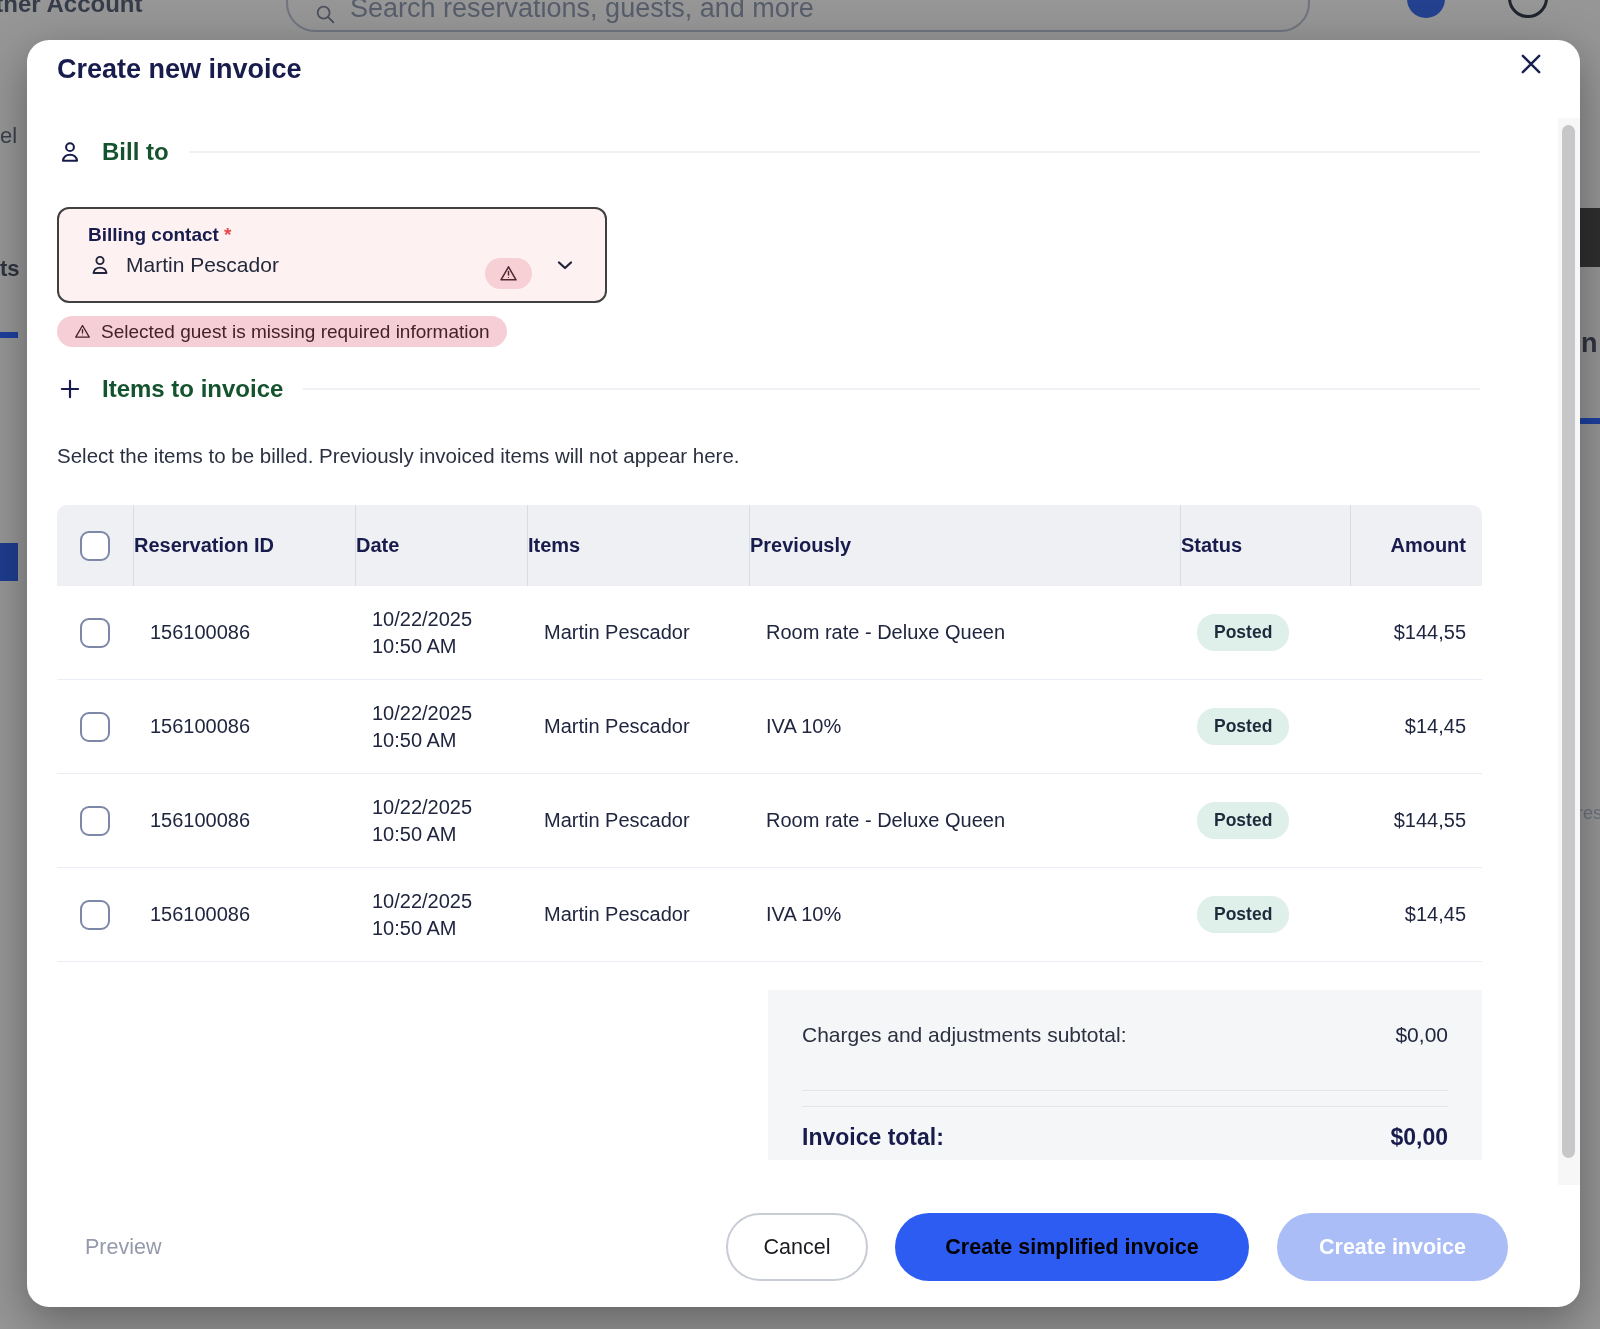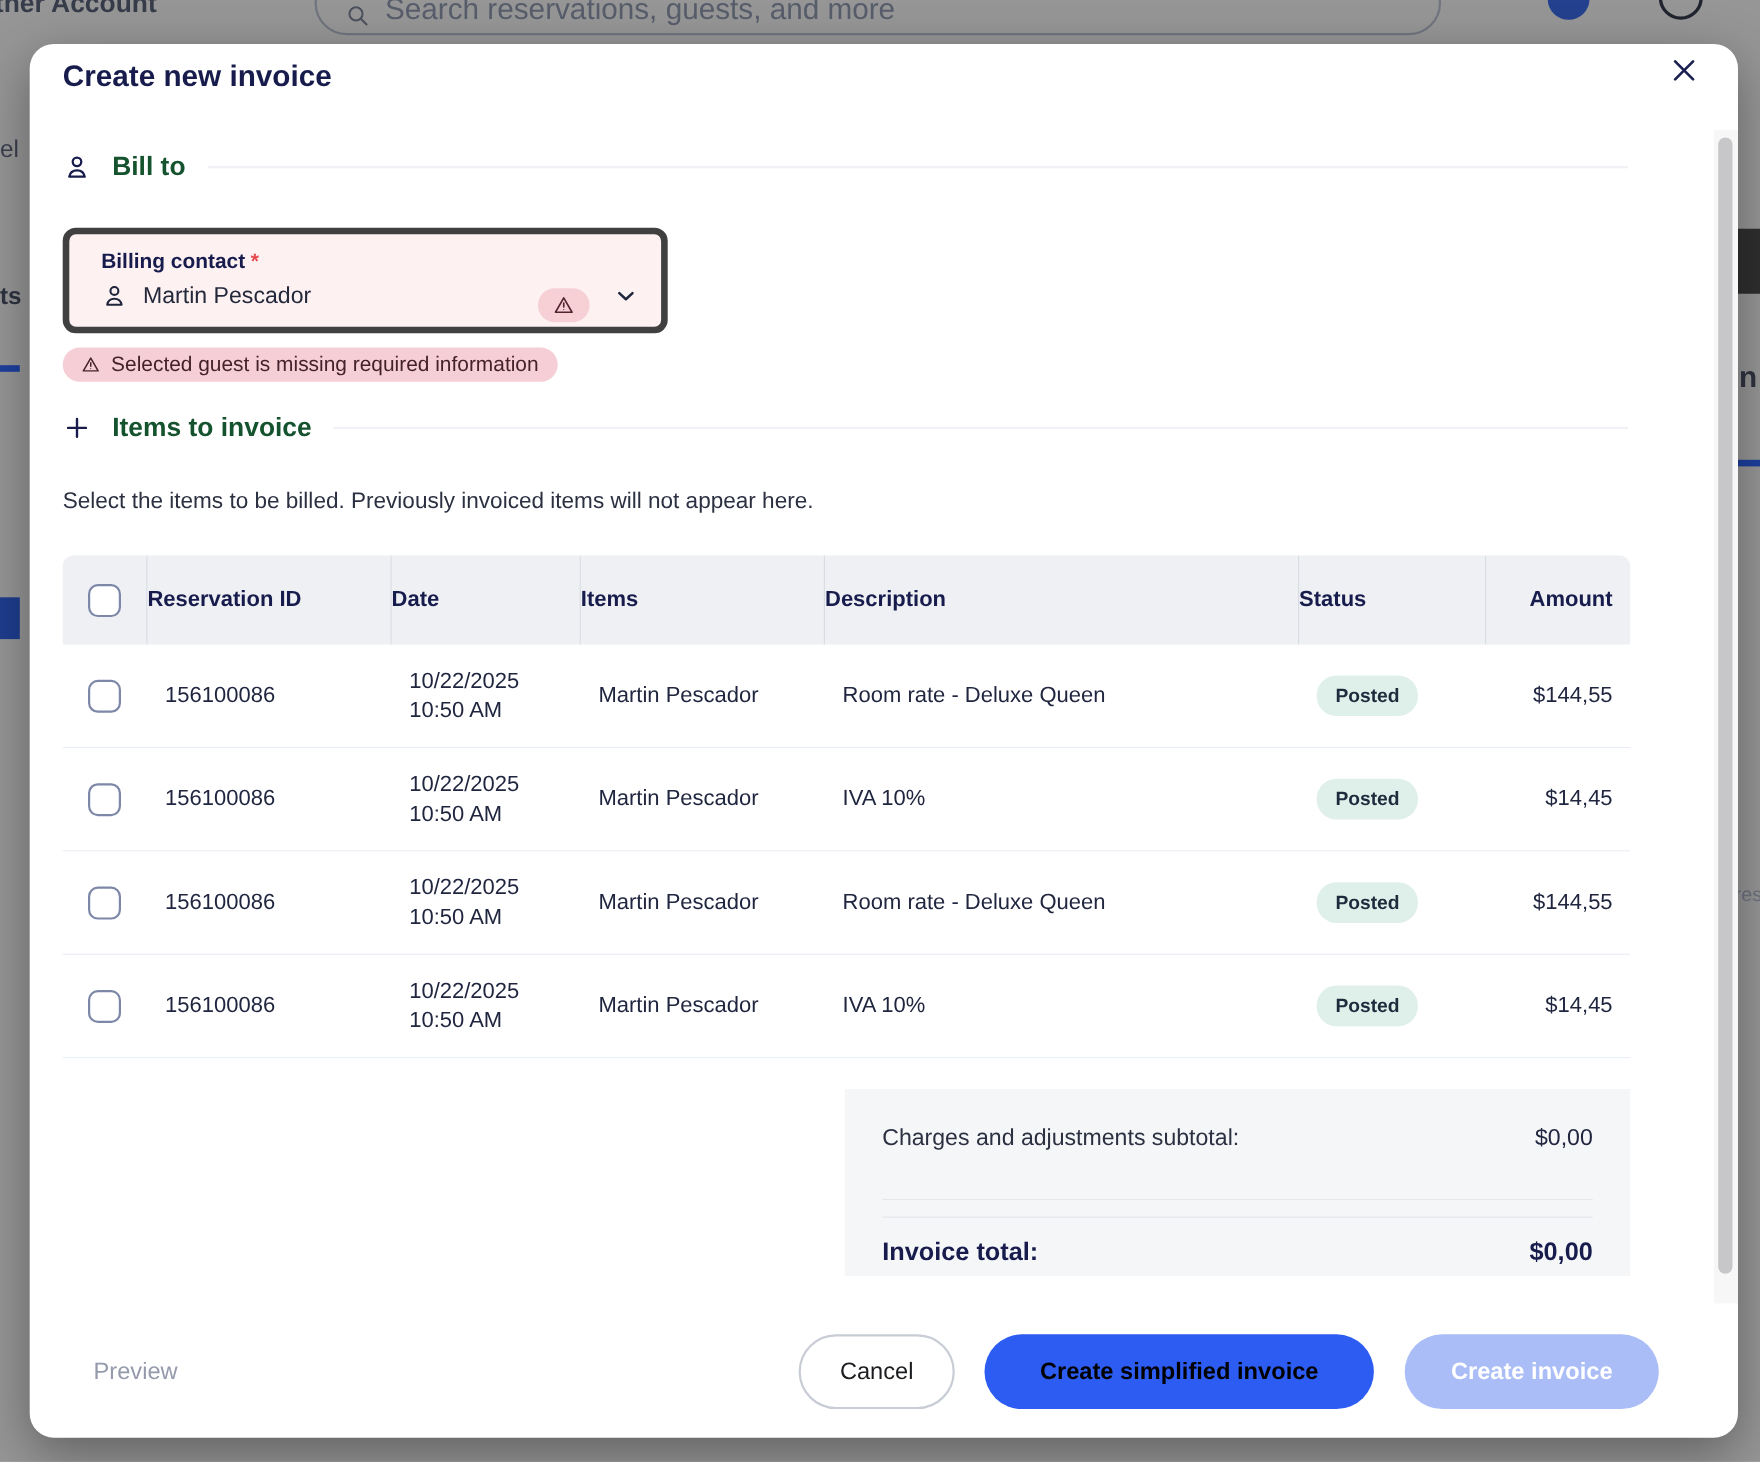--- a/index.html
+++ b/index.html
@@ -32,21 +32,21 @@
   .m-close svg { width:100%; height:100%; }
 
   .section-head { display:flex; align-items:center; }
   .section-head .s-icon { width:26px; height:26px; color:#171c4d; flex:0 0 auto; }
   .section-head .s-label { font-size:24px; font-weight:700; color:#14532d; margin-left:19px; white-space:nowrap; }
   .section-head .s-rule { flex:1; height:2px; background:#f0f1f5; margin-left:20px; }
   .sec-billto { left:30px; top:98px; width:1423px; }
   .sec-items  { left:30px; top:335px; width:1423px; }
 
   .billing-card { left:30px; top:167px; width:550px; height:96px; background:#fdf1f2;
-                  border:6px solid #404040; border-radius:12px; padding:15px 20px 0 29px; cursor:pointer; }
+                  border:2px solid #404040; border-radius:12px; padding:15px 20px 0 29px; cursor:pointer; }
   .bc-label { font-size:19px; font-weight:700; color:#171c4d; }
   .bc-label .req { color:#e5484d; font-weight:700; margin-left:5px; }
   .bc-valuerow { display:flex; align-items:center; margin-top:7px; }
   .bc-valuerow .p-icon { width:24px; height:24px; color:#20253b; }
   .bc-value { font-size:21px; color:#23283a; margin-left:14px; }
   .bc-warnpill { position:absolute; left:426px; top:49px; width:47px; height:31px; border-radius:16px;
                  background:#f7d0d6; display:flex; align-items:center; justify-content:center; color:#53262e; }
   .bc-warnpill svg { width:19px; height:19px; }
   .bc-chevron { position:absolute; left:494px; top:44px; width:24px; height:24px; color:#20253b; }
 
@@ -185,21 +185,21 @@
     <div class="m-abs items-desc">Select the items to be billed. Previously invoiced items will not appear here.</div>
 
     <div class="m-abs inv-table">
       <div class="t-grid t-head">
         <div class="h-cell h-cb">
             <span class="checkbox"></span>
           </div>
         <div class="h-cell">Reservation ID</div>
         <div class="h-cell">Date</div>
         <div class="h-cell">Items</div>
-        <div class="h-cell">Description</div>
+        <div class="h-cell">Previously</div>
         <div class="h-cell">Status</div>
         <div class="h-cell h-amount">Amount</div>
       </div>
       <div>
 
           <div class="t-grid t-row">
             <div class="t-cell cb-cell">
               <span class="checkbox"></span>
             </div>
             <div class="t-cell">156100086</div>

